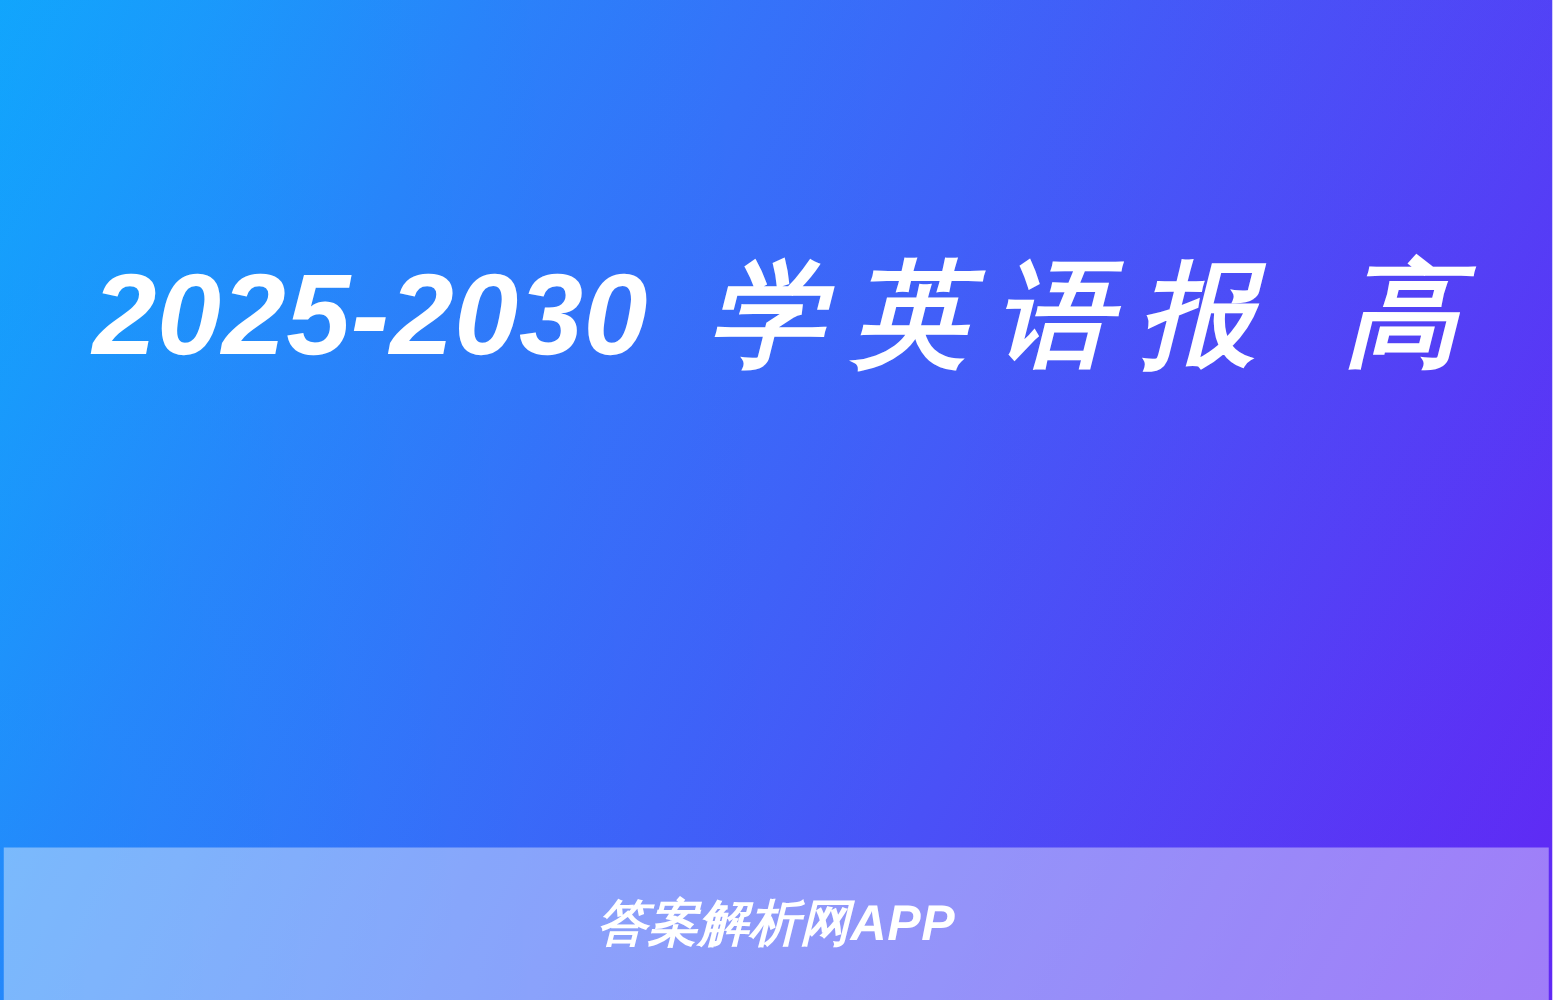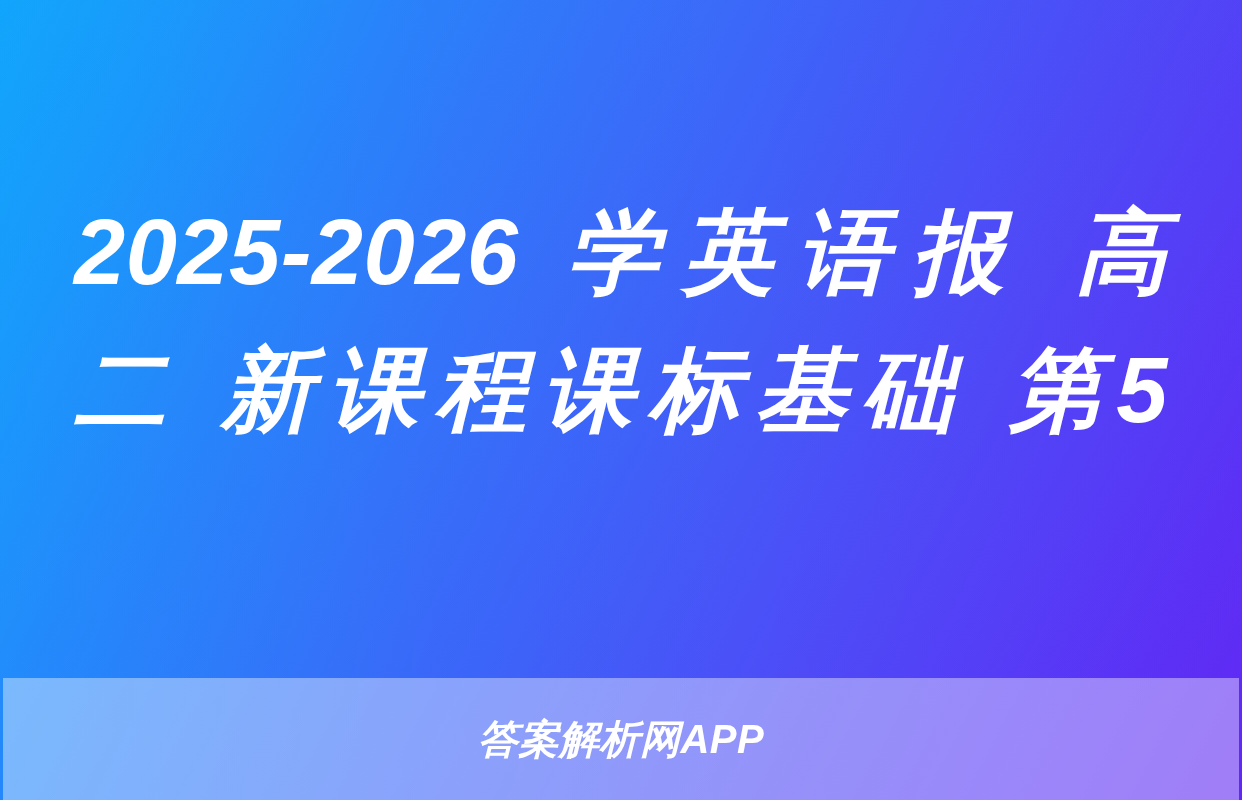--- a/index.html
+++ b/index.html
@@ -98,21 +98,20 @@
 </style>
 </head>
 <body>
 
 <div class="card">
 
   <div class="bg-gradient"></div>
   <div class="bg-wash"></div>
 
   <div class="headline">
-    <span class="headline-line stretch">2025-2026 学英语报 高</span>
-    <span class="headline-line stretch">二 新课程课标基础 第5</span>
+    <span class="headline-line stretch">2025-2030 学英语报 高</span>
   </div>
 
   <div class="footer-band">
     <span class="footer-text">答案解析网APP</span>
   </div>
 
 </div>
 
 </body></html>

